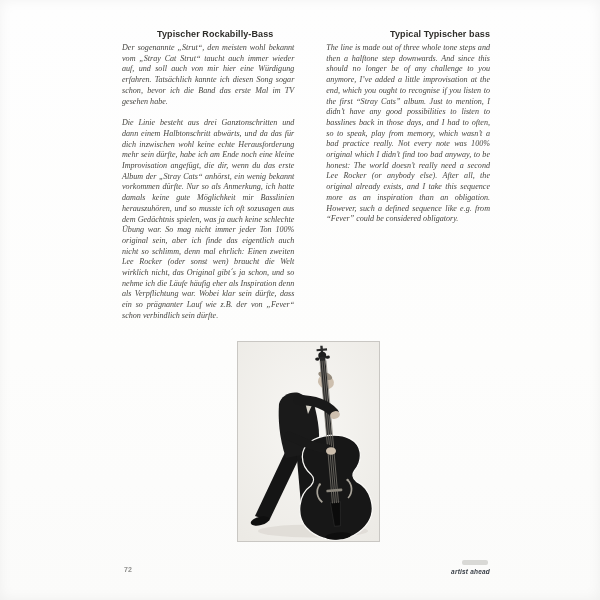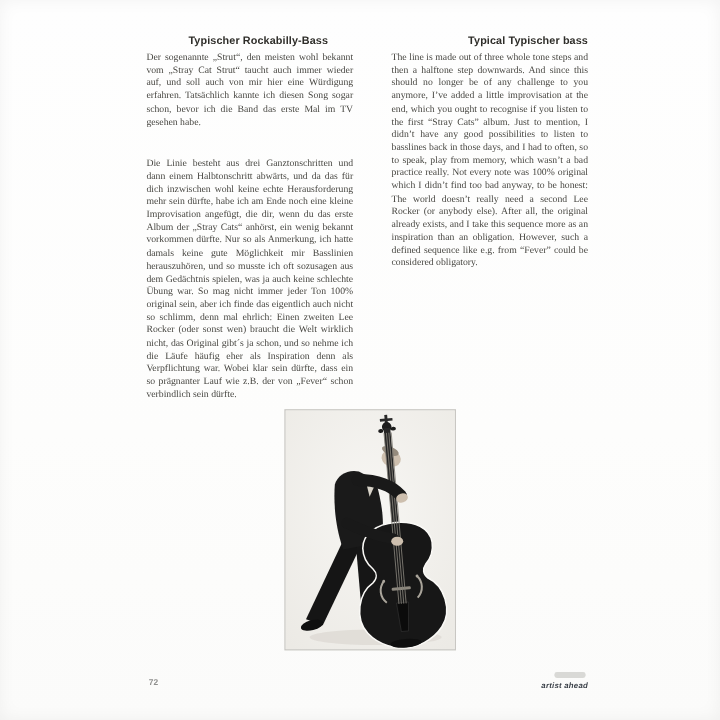--- a/index.html
+++ b/index.html
@@ -21,27 +21,27 @@
     font-weight:bold;
     font-size:9px;
     color:#2e2d29;
     letter-spacing:0.1px;
     white-space:nowrap;
   }
   .heading-de{left:138px;margin-left:19px;}
   .heading-en{right:110px;text-align:right;}
   .columns{
     position:absolute;left:122px;top:43px;width:368px;
-    display:flex;gap:32px;
+    display:flex;gap:32px;font-style:italic;
   }
   .col{color:#474641;font-size:8.1px;line-height:10.7px;text-align:justify;}
   .col p{margin:0;}
   .col-de{width:181px;}
   .col-en{width:172px;}
-  .col-de p + p{margin-top:24px;}
+  .col-de p + p{margin-top:11px;}
   .col-en p + p{margin-top:16px;}
   .photo-frame{
     position:absolute;left:237px;top:341px;width:143px;height:201px;
     margin:0;
     border:1px solid #c9c7c3;
     background:#f3f2ee;
     box-sizing:border-box;
   }
   .photo-frame svg{display:block;width:100%;height:100%;}
   .page-number{

